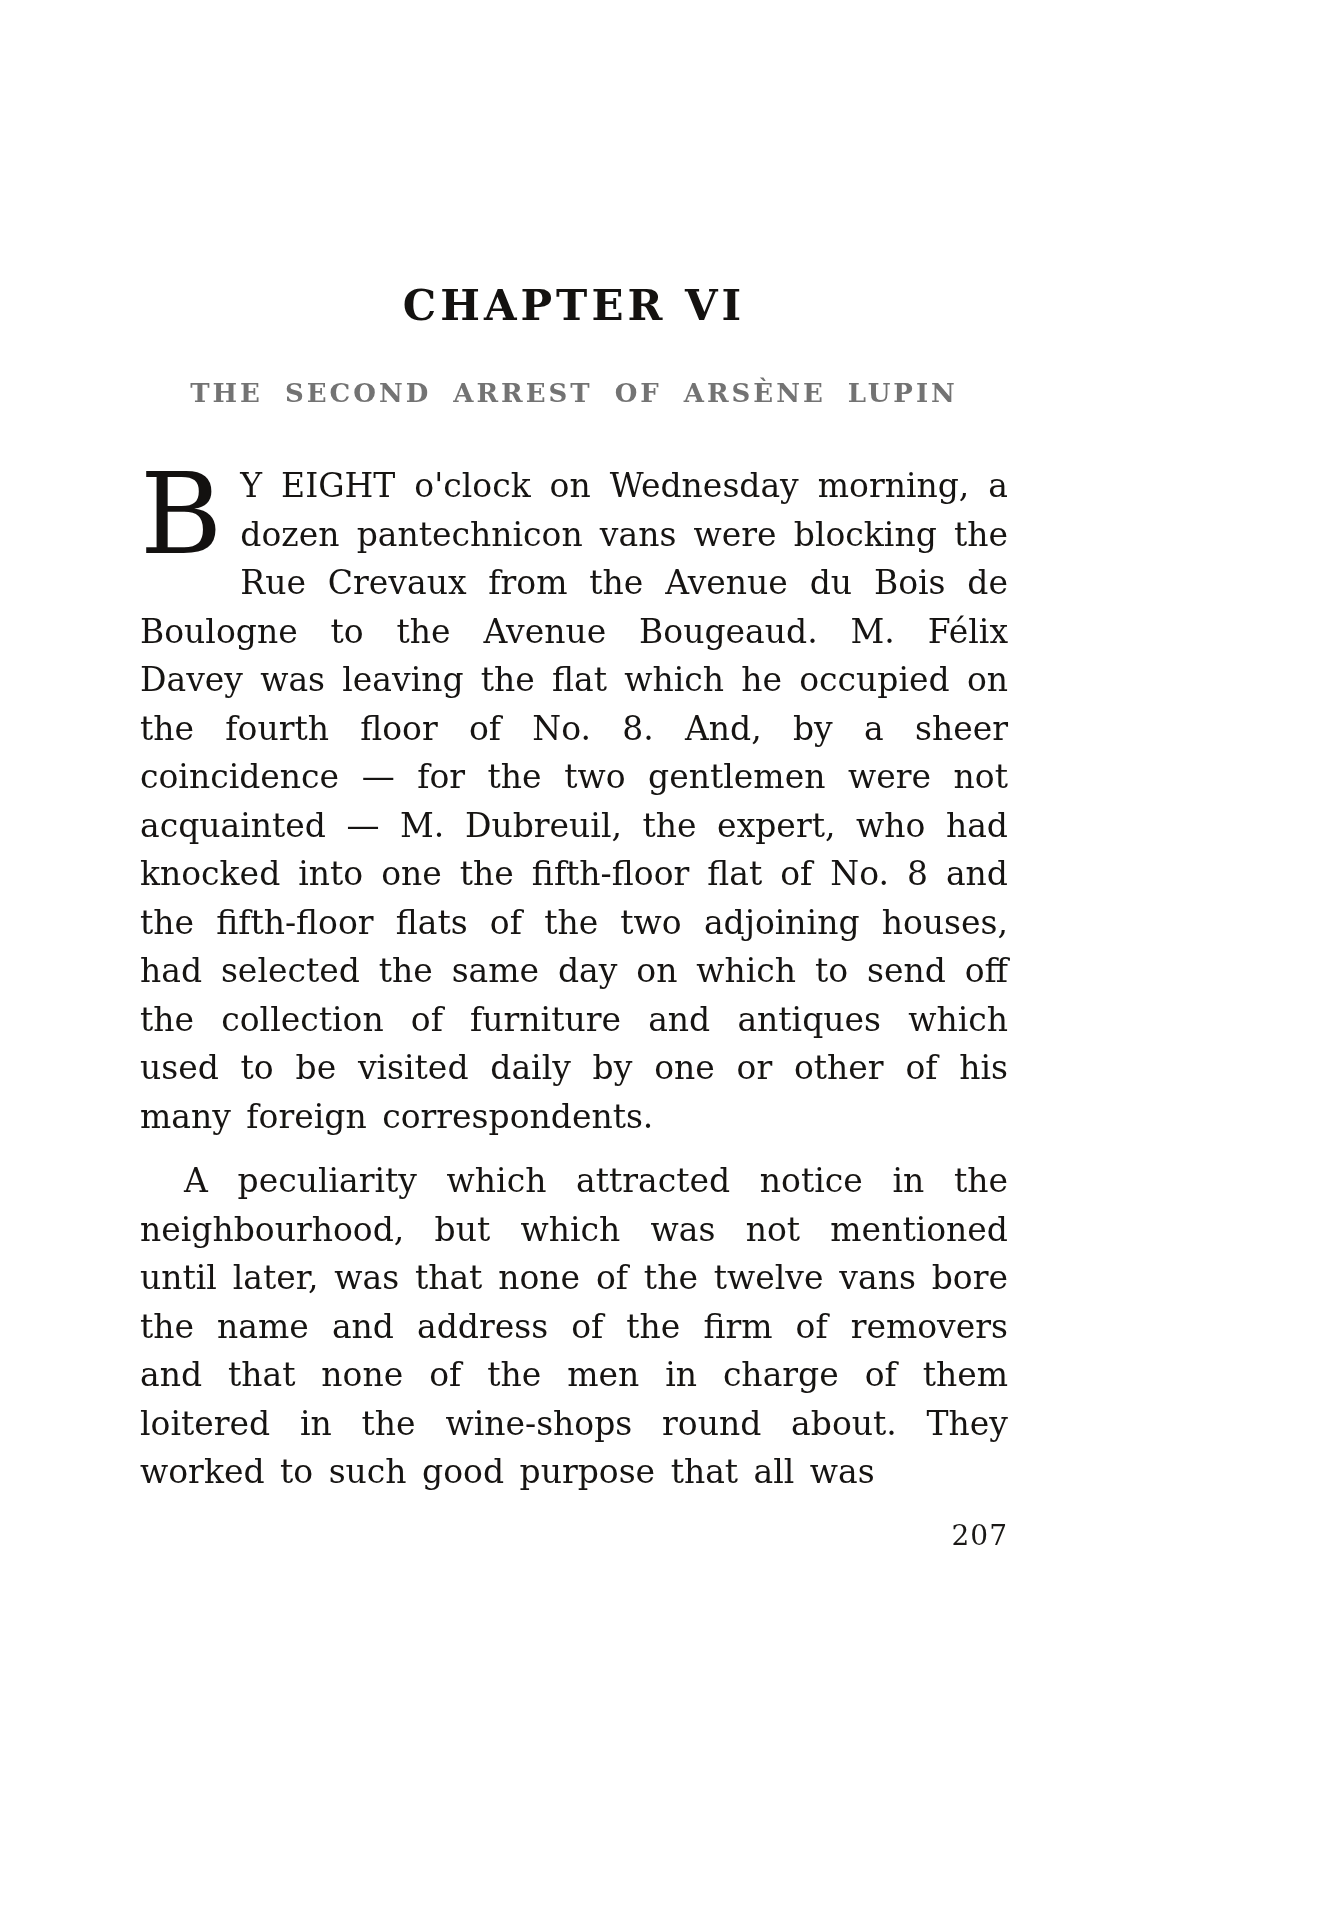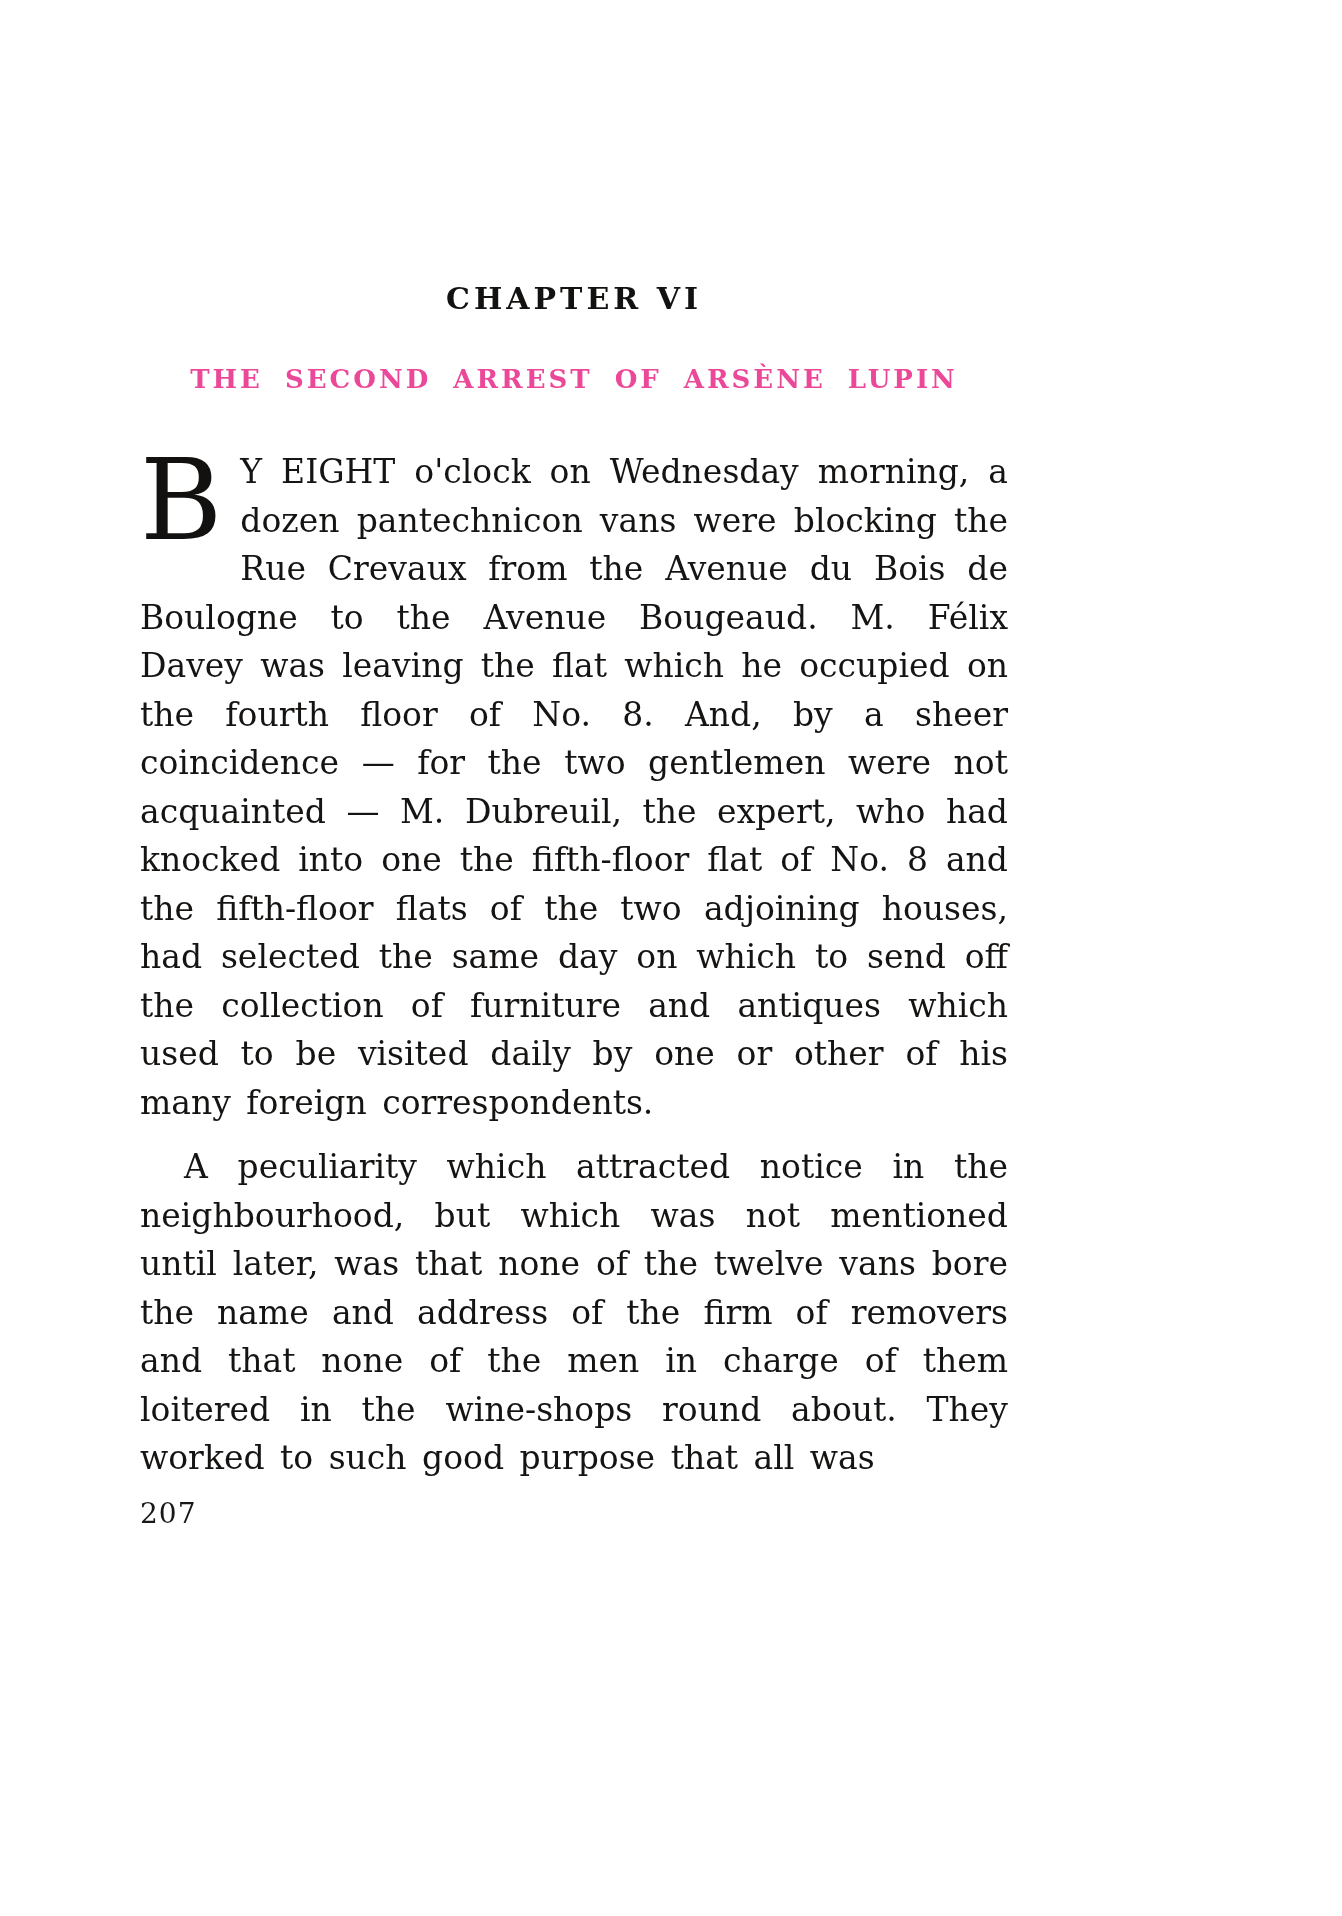--- a/index.html
+++ b/index.html
@@ -15,34 +15,34 @@
     position: relative;
     overflow: hidden;
   }
   .page {
     padding-top: 281px;
   }
   .chapter-title {
     width: 868px;
     margin: 0 0 0 140px;
     text-align: center;
-    font-size: 30px;
+    font-size: 42px;
     font-weight: 700;
     letter-spacing: 4px;
     color: #141210;
   }
   .chapter-subtitle {
     width: 868px;
     margin: 48px 0 0 140px;
     text-align: center;
     font-size: 26px;
     font-weight: 700;
     letter-spacing: 3px;
     word-spacing: 10px;
-    color: #ec4899;
+    color: #737373;
   }
   .body-text {
     width: 868px;
     margin: 54px 0 0 140px;
     font-size: 33px;
     line-height: 1.47;
     text-align: justify;
   }
   .para {
     margin: 0;
@@ -58,22 +58,22 @@
     float: left;
     font-size: 112px;
     line-height: 0.80;
     padding: 8px 18px 0 0;
     font-weight: 400;
     color: #131110;
   }
   .page-number {
     width: 868px;
     margin-left: 140px;
-    margin-top: 14px;
-    text-align: left;
+    margin-top: 22px;
+    text-align: right;
     font-size: 28px;
     letter-spacing: 1px;
     color: #1a1816;
   }
 </style>
 </head>
 <body>
 
 <div class="page">
 

